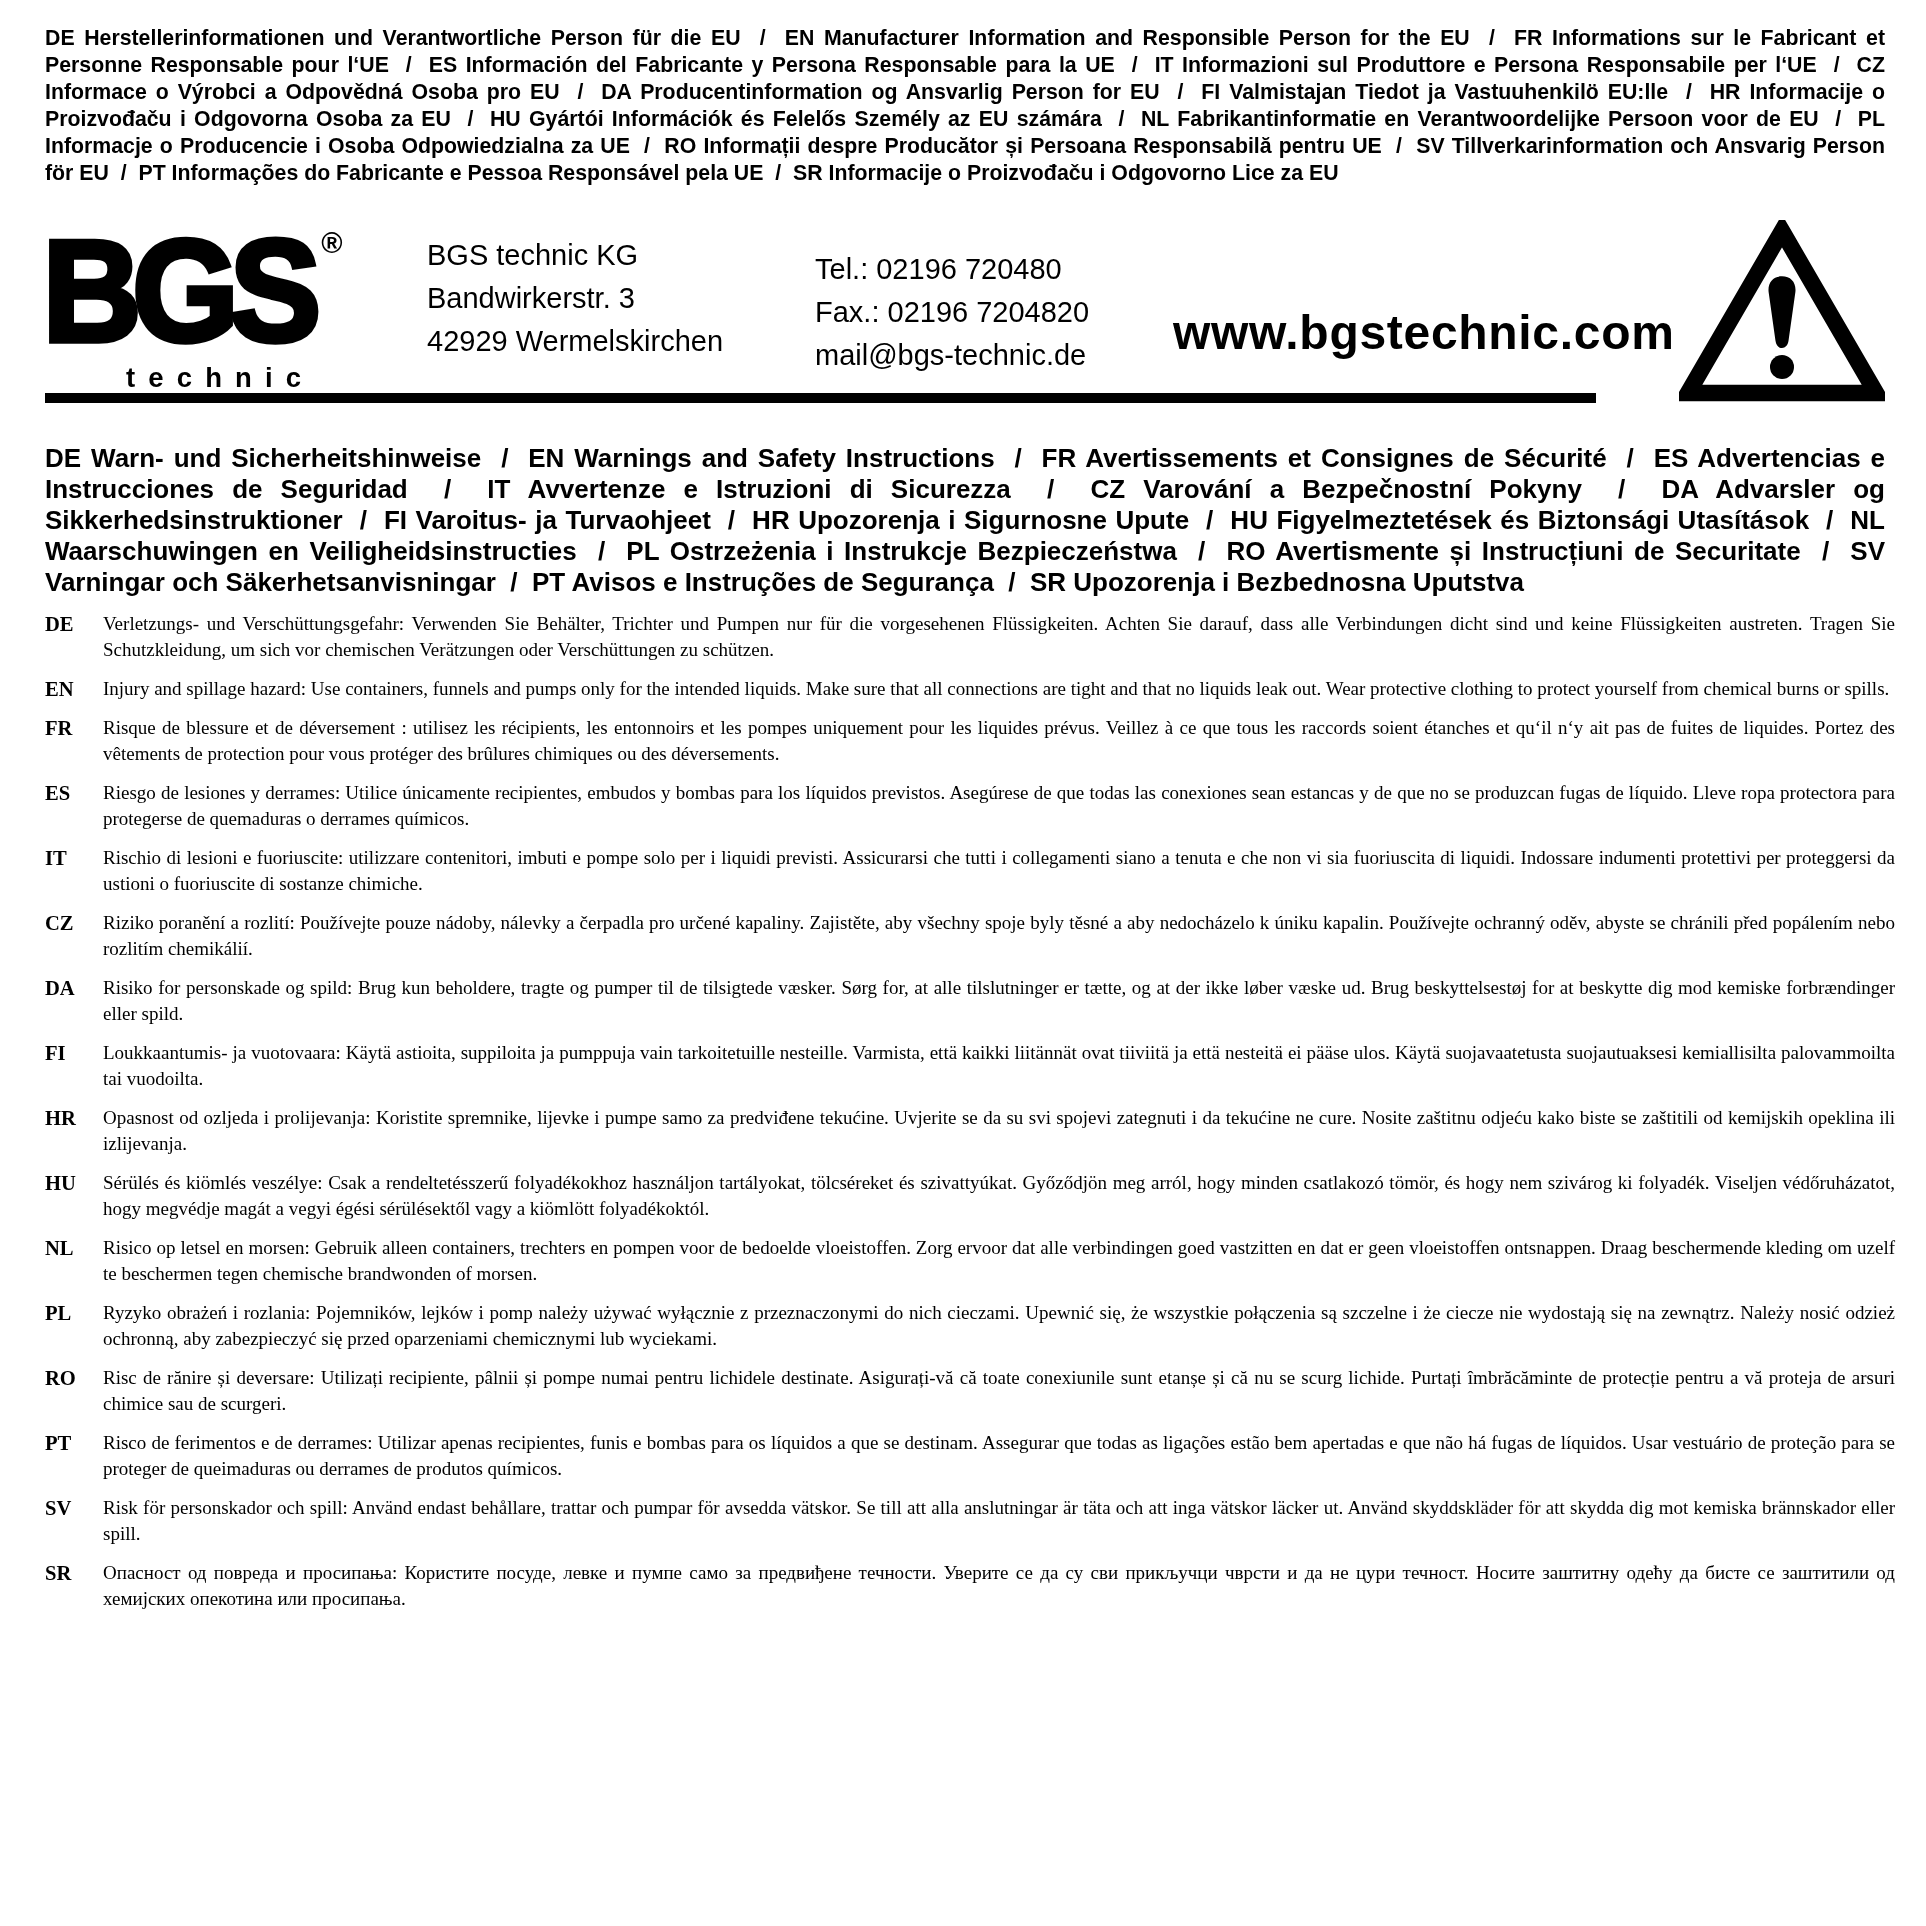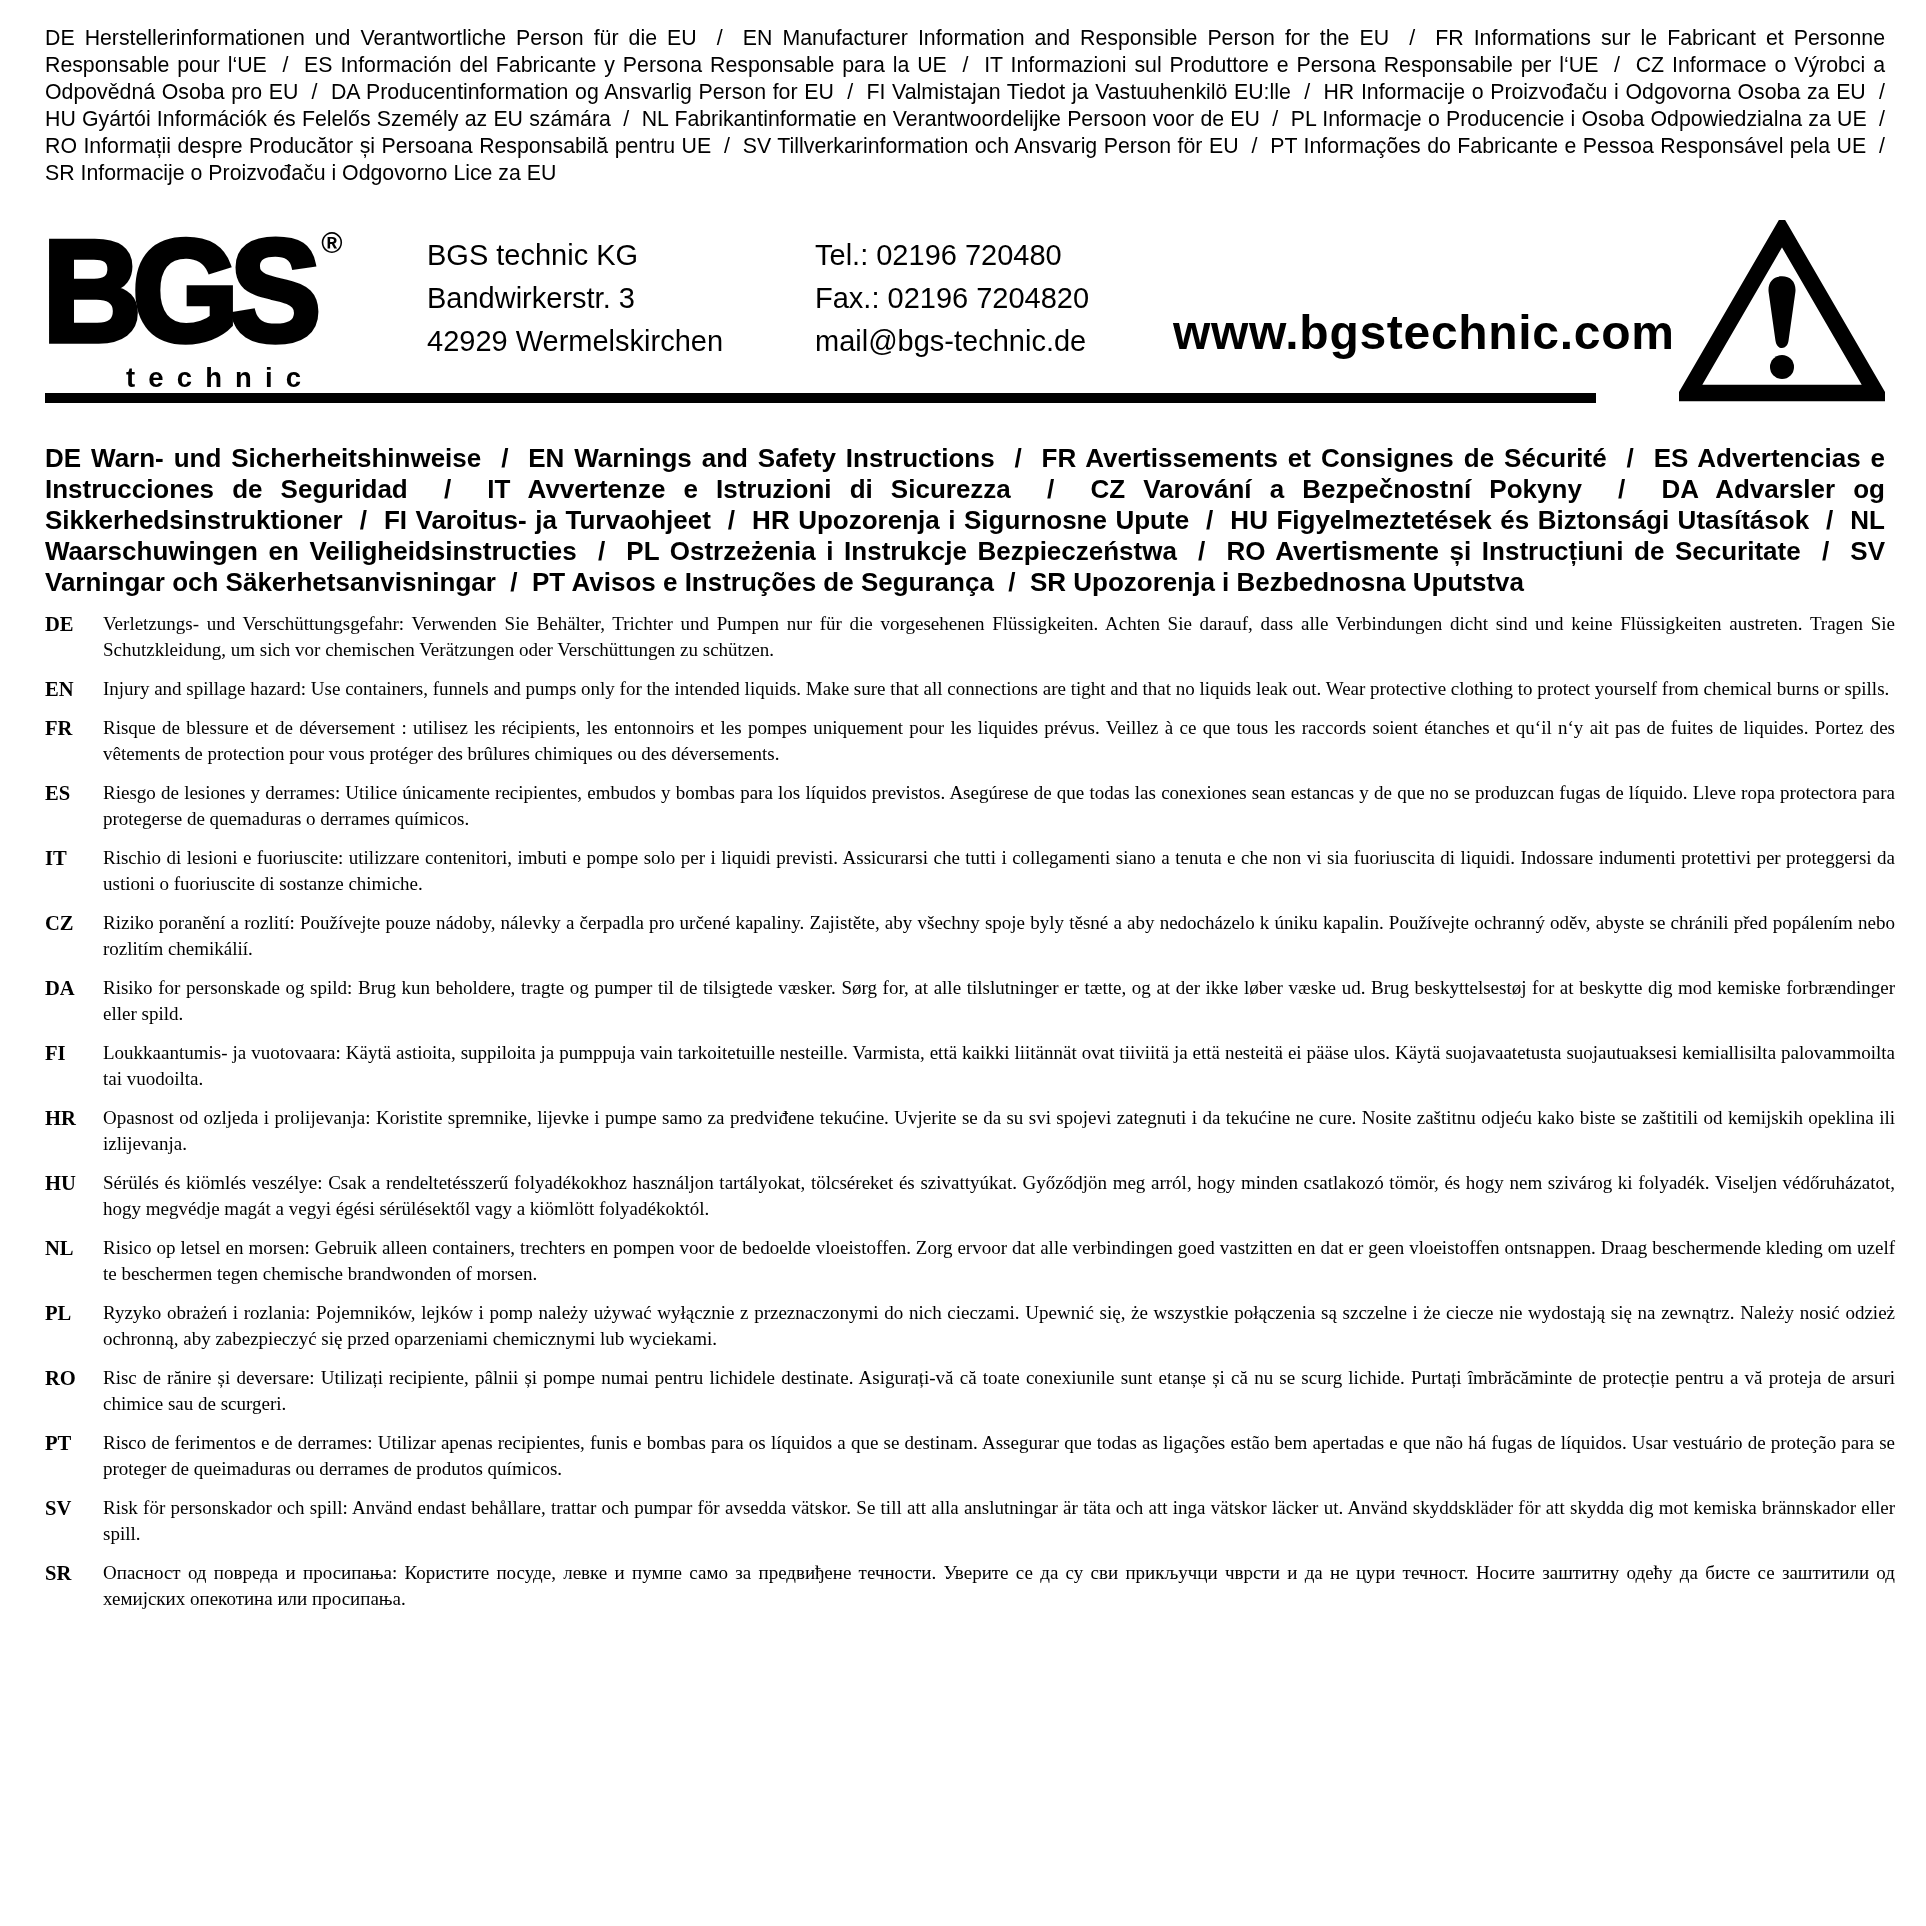--- a/index.html
+++ b/index.html
@@ -1,28 +1,28 @@
 <!DOCTYPE html>
 <html style="font-size:11px"><head>
 <meta charset="utf-8">
 <style>
   html,body{margin:0;padding:0;background:#ffffff;}
   body{width:1926px;height:1926px;font-family:"Liberation Sans",sans-serif;color:#000;}
   .page{position:relative;width:1926px;height:1926px;background:#fff;overflow:hidden;}
 
   .header-langs{
     position:absolute;left:45px;top:25px;width:1840px;
-    font-weight:normal;font-size:21.3px;line-height:27px;
+    font-weight:bold;font-size:21.3px;line-height:27px;
     text-align:justify;white-space:pre-wrap;
   }
 
   .band{position:absolute;left:45px;top:219px;width:1840px;height:184px;}
   .logo{position:absolute;left:0;top:4.1px;width:323px;height:172px;}
   .addr{position:absolute;left:382px;top:15px;font-size:29px;line-height:43px;}
-  .contact{position:absolute;left:770px;top:15px;font-size:29px;line-height:43px;}
+  .contact{position:absolute;left:770px;top:29px;font-size:29px;line-height:43px;}
   .website{position:absolute;left:1128px;bottom:43px;font-size:48px;font-weight:bold;letter-spacing:0.7px;}
   .warn-tri{position:absolute;right:0;top:1.4px;width:206px;height:182px;}
   .divider{position:absolute;left:0;bottom:0;width:1551px;height:9.6px;background:#000;}
 
   .safety-heading{
     position:absolute;left:45px;top:443px;width:1840px;
     font-weight:bold;font-size:26px;line-height:31px;
     text-align:justify;white-space:pre-wrap;
   }
 

